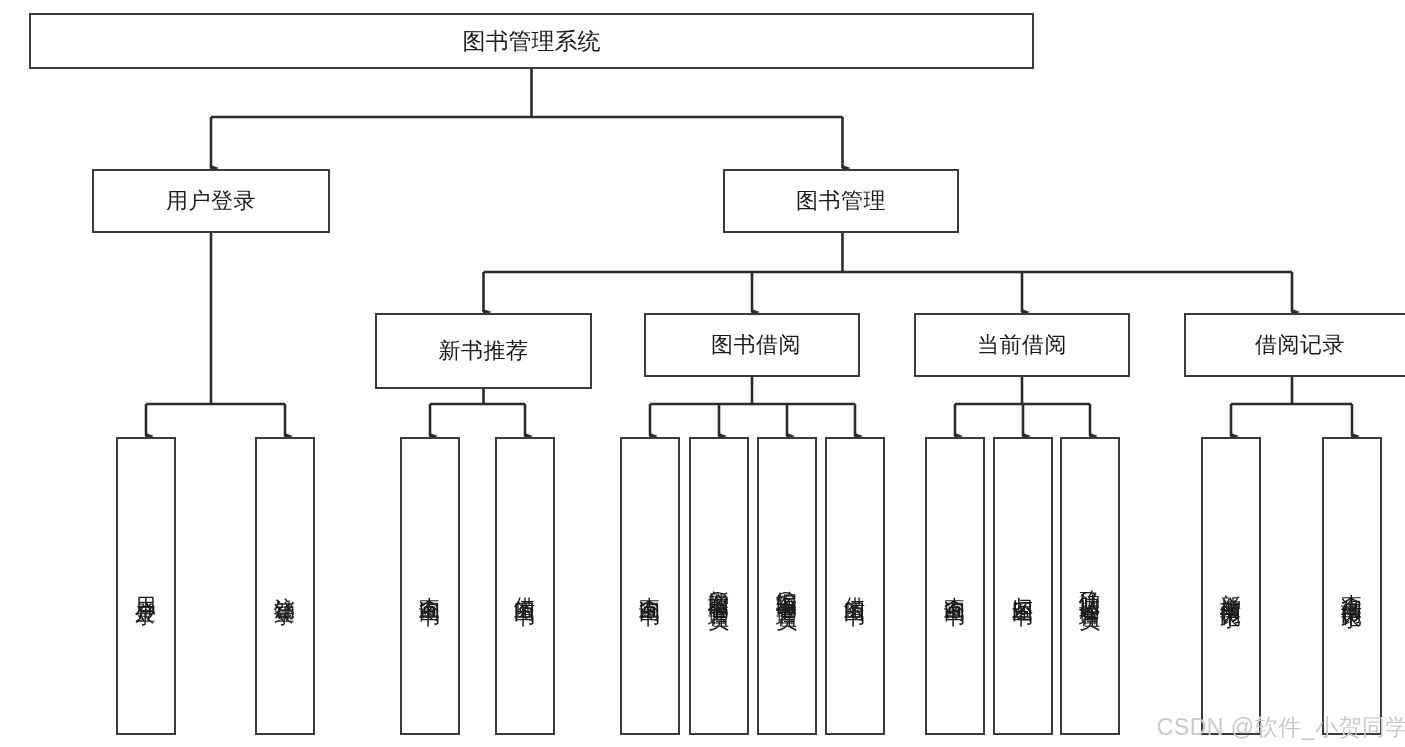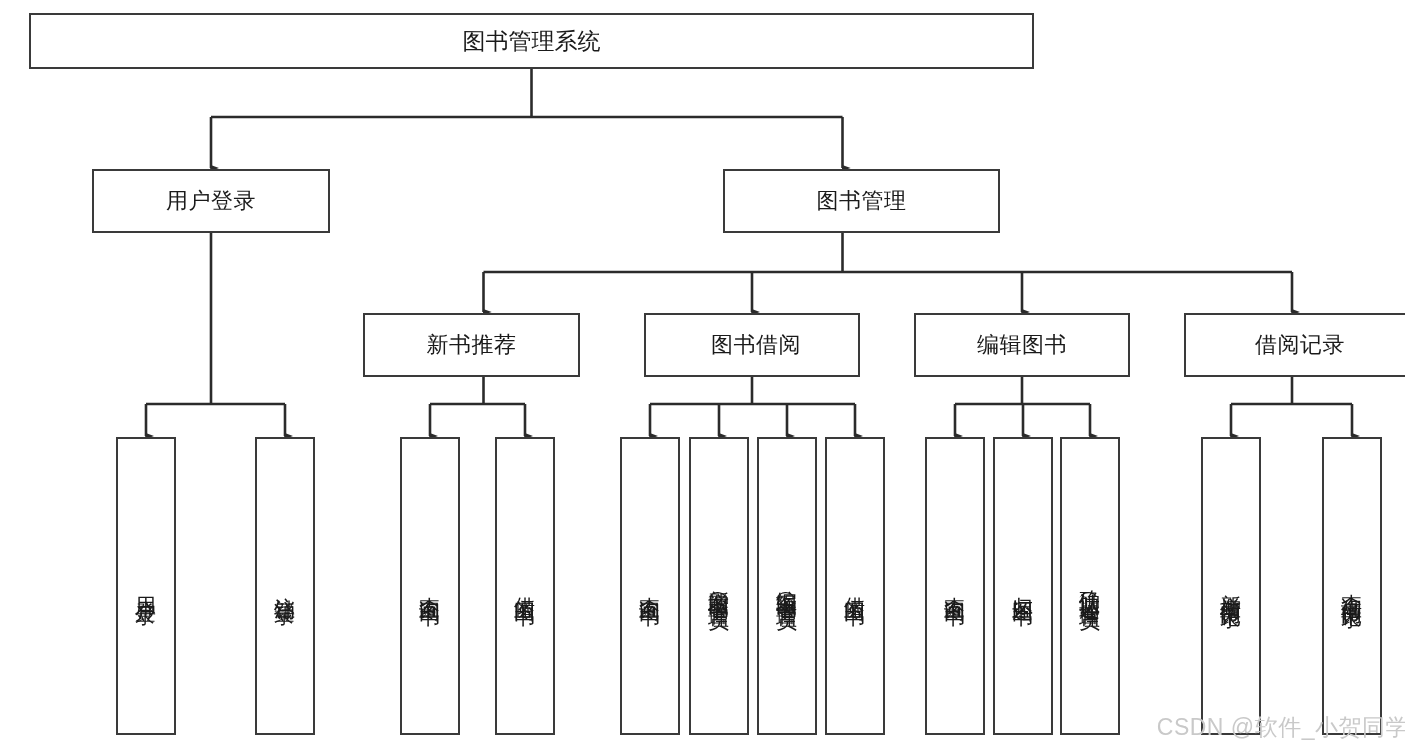--- a/index.html
+++ b/index.html
@@ -119,32 +119,32 @@
       </g>
   </svg>
 
   <div class="node root" style="left: 17px; top: 13px; width: 1005px; height: 56px;">
     <span class="node-label">图书管理系统</span>
   </div>
 
   <div class="node horizontal" style="left: 80px; top: 169px; width: 238px; height: 64px;">
     <span class="node-label">用户登录</span>
   </div>
-  <div class="node horizontal" style="left: 711px; top: 169px; width: 277px; height: 64px;">
+  <div class="node horizontal" style="left: 711px; top: 169px; width: 236px; height: 64px;">
     <span class="node-label">图书管理</span>
   </div>
 
-  <div class="node horizontal" style="left: 351px; top: 313px; width: 217px; height: 64px;">
+  <div class="node horizontal" style="left: 363px; top: 313px; width: 217px; height: 76px;">
     <span class="node-label">新书推荐</span>
   </div>
   <div class="node horizontal" style="left: 632px; top: 313px; width: 216px; height: 64px; padding-left: 8px;">
     <span class="node-label">图书借阅</span>
   </div>
   <div class="node horizontal" style="left: 902px; top: 313px; width: 216px; height: 64px;">
-    <span class="node-label">编辑图书</span>
+    <span class="node-label">当前借阅</span>
   </div>
   <div class="node horizontal" style="left: 1172px; top: 313px; width: 232px; height: 64px;">
     <span class="node-label">借阅记录</span>
   </div>
 
   <div class="node vertical" style="left: 104px; top: 437px; width: 60px; height: 298px;">
     <span class="node-label">用户登录</span>
   </div>
   <div class="node vertical" style="left: 243px; top: 437px; width: 60px; height: 298px;">
     <span class="node-label">注销登录</span>

